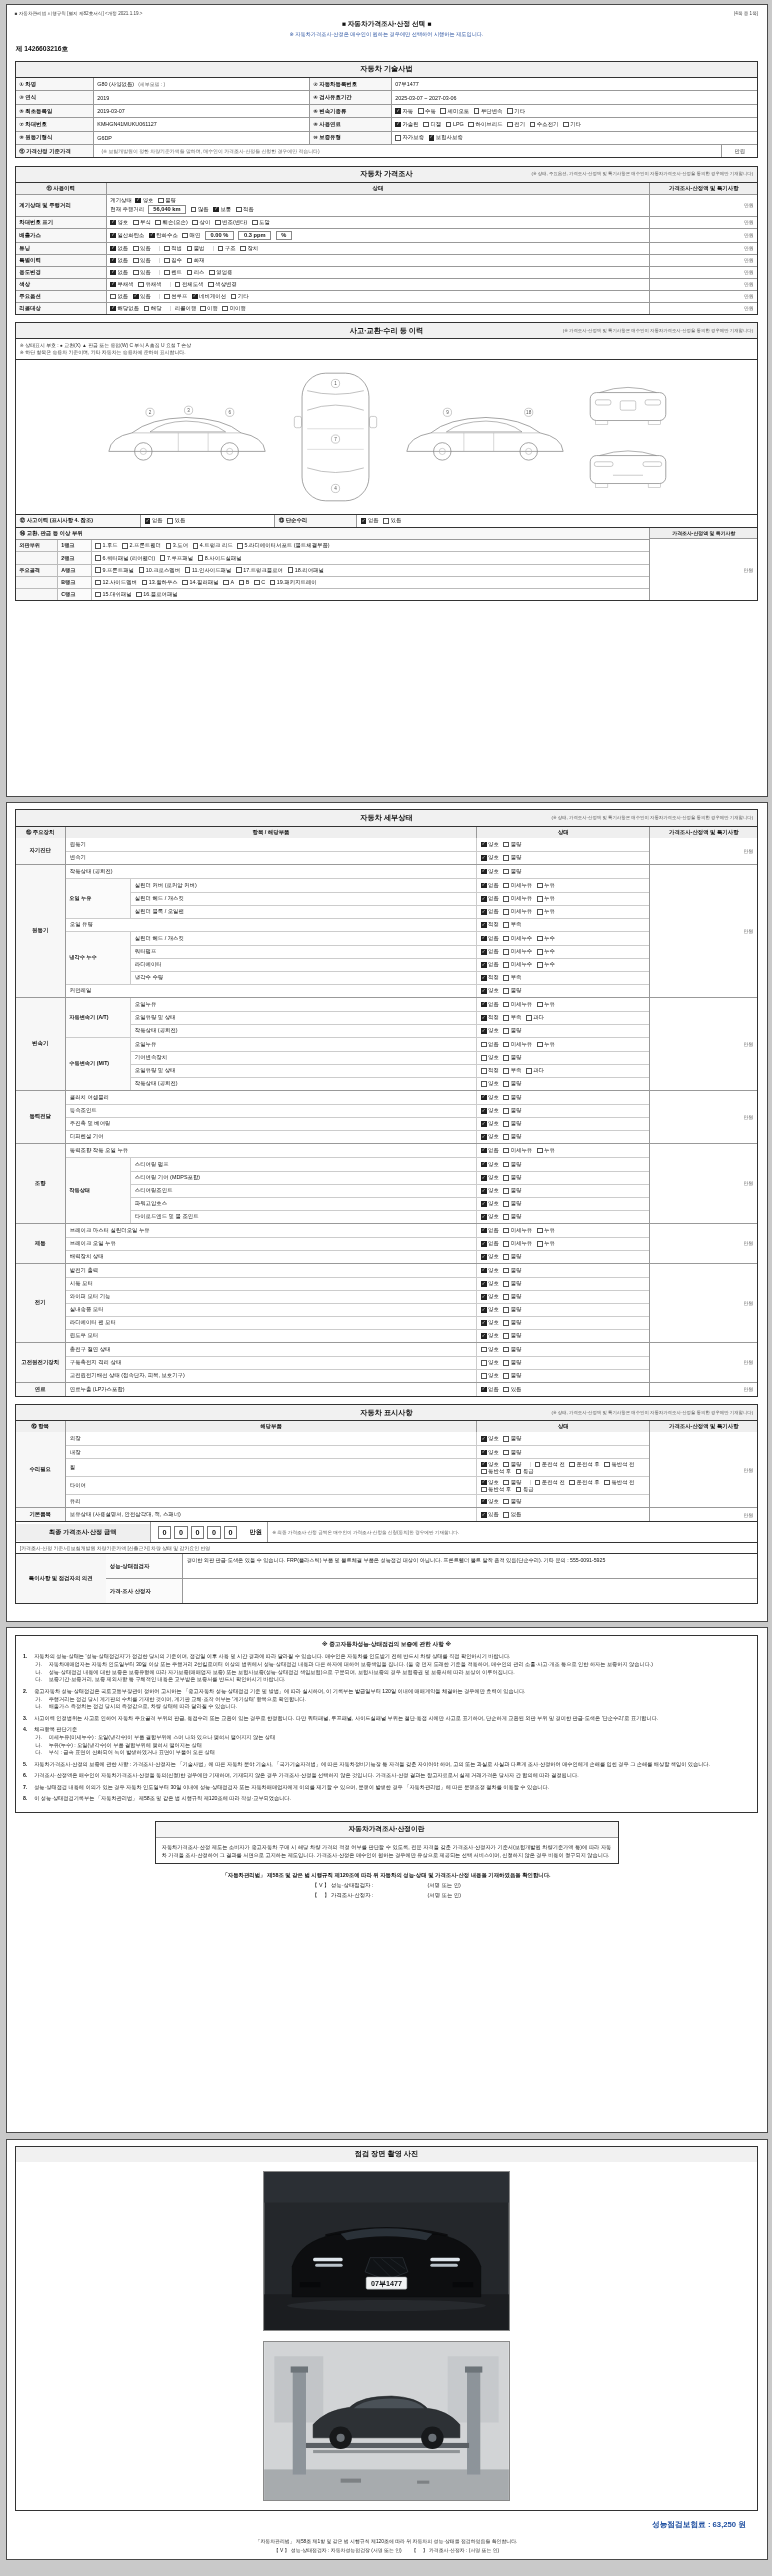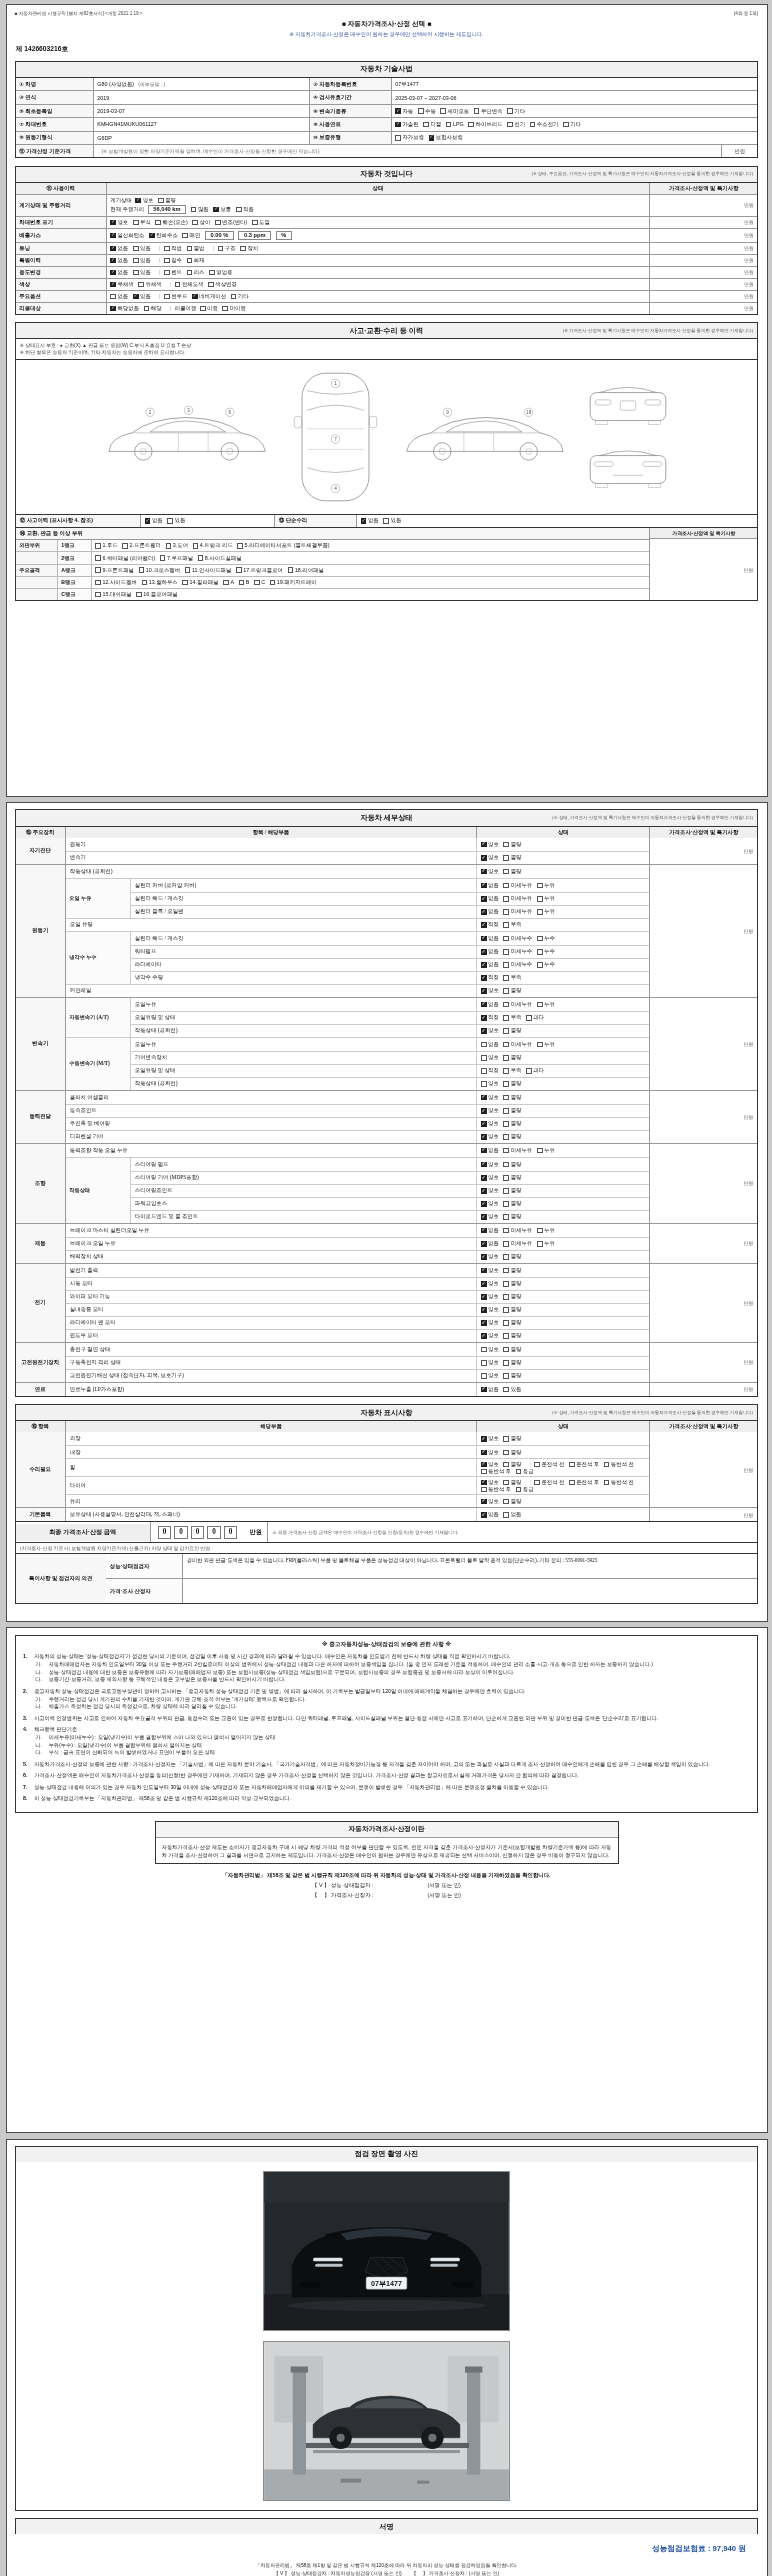--- a/index.html
+++ b/index.html
@@ -1,20 +1,20 @@
 <!DOCTYPE html>
 <html style="font-size:8.2px"><head>
 <meta charset="utf-8">
 <style>
   * { box-sizing: border-box; margin: 0; padding: 0; }
   body { background:#c9c9c9; font-family:"Liberation Sans","DejaVu Sans",sans-serif; color:#111; }
   .sheet { width:773px; margin:0 auto; }
   .page { width:762px; margin:5.2px auto; background:#fff; border:0.5px solid #4a4a4a; padding:6.2px 8.2px; position:relative; }
   .p1 { min-height:793px; margin-top:4.1px; }
-  .p2 { min-height:820px;font-family:Liberation Serif, serif; }
+  .p2 { min-height:820px; }
   .p3 { min-height:506px; }
   .p4 { min-height:407px; }
 
   .topline { display:flex; justify-content:space-between; font-size:4.6px; color:#444; margin-bottom:4.1px; }
   .doc-title { text-align:center; font-size:13px; font-weight:bold; letter-spacing:1.5px; margin-top:1px; }
   .doc-sub { text-align:center; font-size:6.7px; font-weight:bold; margin-top:3.1px; }
   .doc-note { text-align:center; font-size:5.2px; color:#2a52a0; margin-top:2.1px; }
   .doc-no { font-size:6.7px; font-weight:bold; margin:6.2px 0 3.1px 1px; }
 
   .sec-bar { border:0.8px solid #333; border-bottom:none; background:#f1f1f1; text-align:center; padding:2.6px 0; font-weight:bold; font-size:7.2px; position:relative; margin-top:7.2px; }
@@ -251,21 +251,21 @@
       <div class="brow">
         <div class="bcell blbl">⑪ 가격산정 기준가격</div>
         <div class="bcell bval2" style="flex:1">
           <span class="bextra">(※ 보험개발원이 정한 차량기준가액을 말하며, 매수인이 가격조사·산정을 신청한 경우에만 적습니다)</span>
         </div>
         <div class="bcell bunit">만원</div>
       </div>
     </div>
 
     <div class="sec-bar">
-      <span>자동차 것입니다</span>
+      <span>자동차 가격조사</span>
       <span class="sec-note">(※ 상태, 주요옵션, 가격조사·산정액 및 특기사항은 매수인이 자동차가격조사·산정을 동의한 경우에만 기재합니다)</span>
     </div>
     <div class="tbl">
       <div class="hrow">
         <div style="width:90px">⑪ 사용이력</div>
         <div style="flex:1">상태</div>
         <div style="width:108px">가격조사·산정액 및 특기사항</div>
       </div>
       <div id="overall-rows">
           <div class="orow">
@@ -1809,22 +1809,19 @@
         <circle cx="150" cy="188" r="22" fill="#17191b"></circle>
         <circle cx="150" cy="188" r="8" fill="#6a7076"></circle>
         <circle cx="330" cy="188" r="22" fill="#17191b"></circle>
         <circle cx="330" cy="188" r="8" fill="#6a7076"></circle>
         <rect x="96" y="212" width="288" height="6" fill="#8f9396"></rect>
         <rect x="150" y="268" width="40" height="8" fill="#7d8184"></rect>
         <rect x="300" y="272" width="24" height="6" fill="#7d8184"></rect>
       </svg>
     </div>
 
-    <div class="sec-bar">
-      <span>서명</span>
-    </div>
-    <div class="fee">성능점검보험료 : 97,940 원</div>
+    <div class="fee">성능점검보험료 : 63,250 원</div>
     <div class="foot1">「자동차관리법」 제58조 제1항 및 같은 법 시행규칙 제120조에 따라 위 자동차의 성능·상태를 점검하였음을 확인합니다.</div>
     <div class="foot2">【 V 】 성능·상태점검자 : 자동차성능점검장 (서명 또는 인)　　【　 】 가격조사·산정자 : (서명 또는 인)</div>
   </div>
 
 </div>
 
 
 </body></html>

